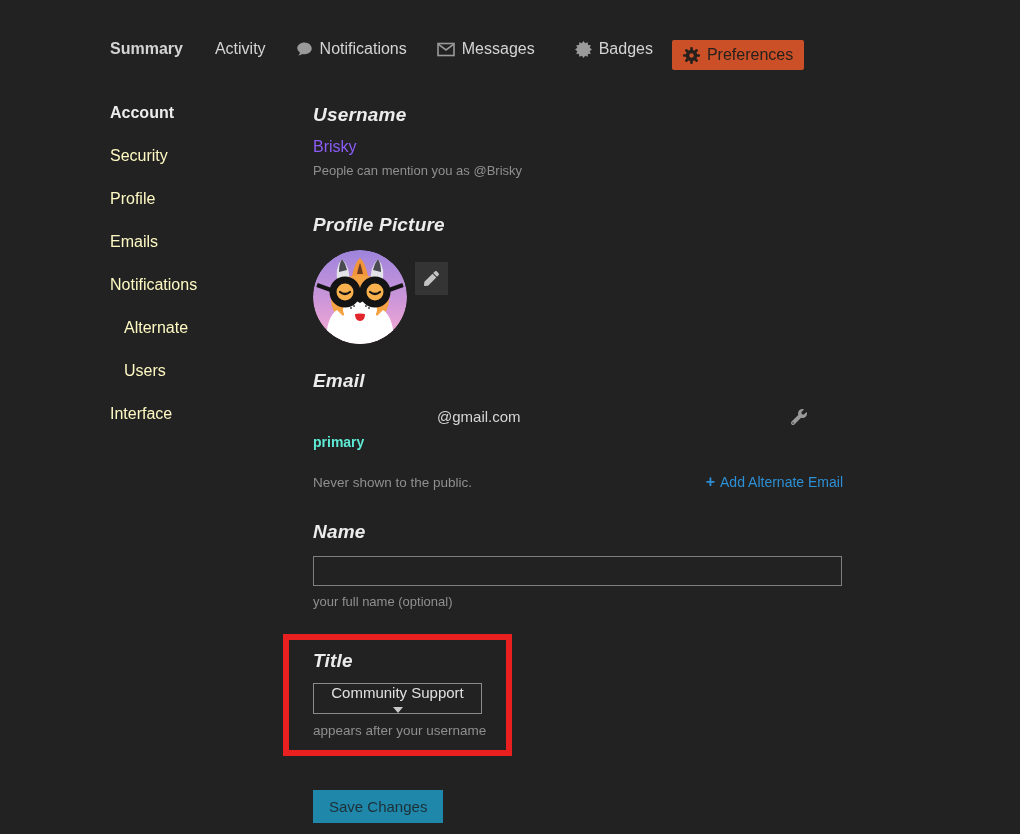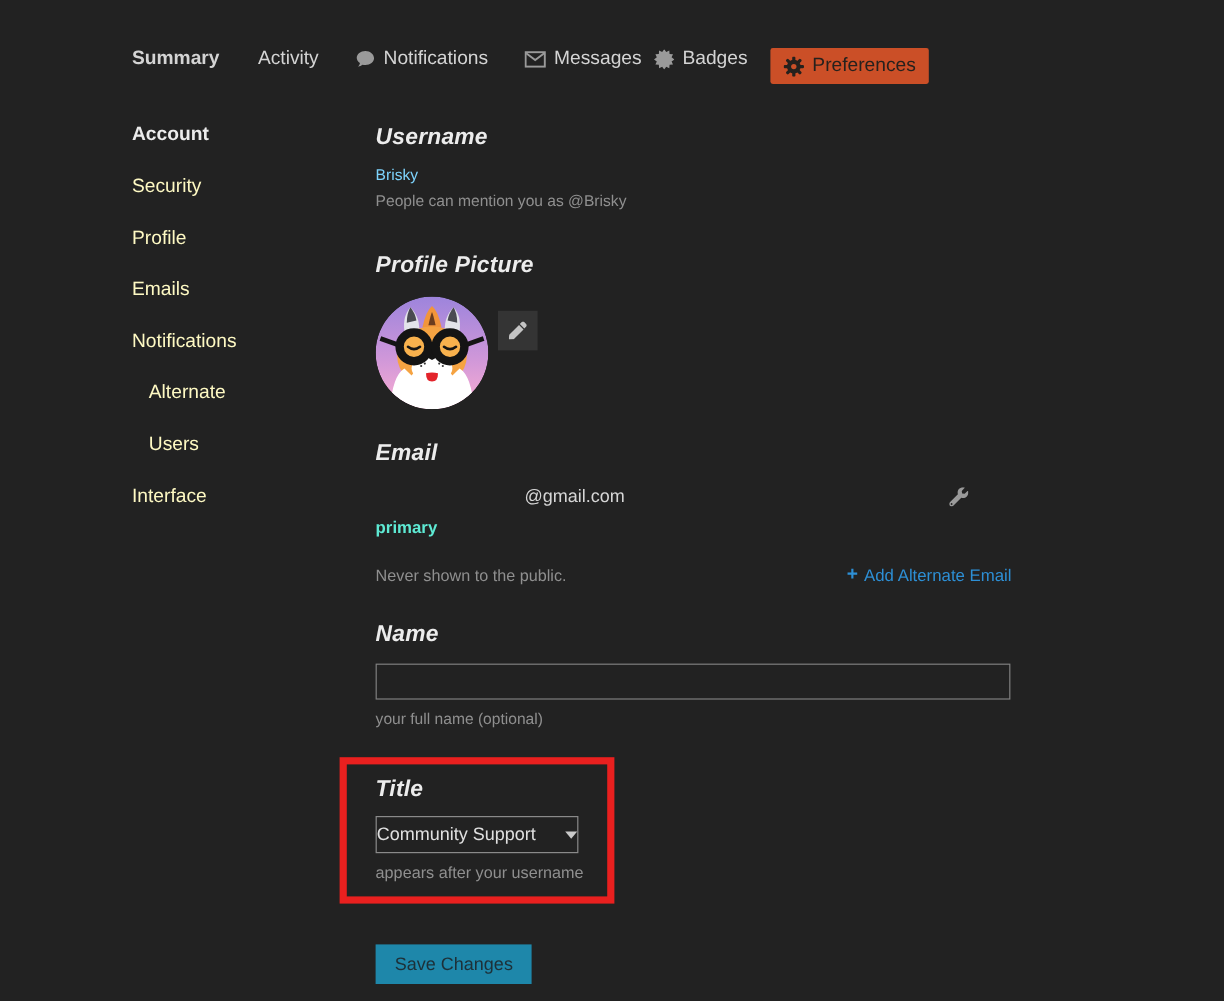--- a/index.html
+++ b/index.html
@@ -24,21 +24,21 @@
     align-items: center;
     font-size: 16px;
     color: #d4d4d4;
     cursor: pointer;
     white-space: nowrap;
   }
   .tab .ticon { display: inline-flex; margin-right: 7px; }
   .tab-summary { margin-right: 32px; font-weight: bold; }
   .tab-activity { margin-right: 30px; }
   .tab-notifications { margin-right: 30px; }
-  .tab-messages { margin-right: 10px; }
+  .tab-messages { margin-right: 40px; }
   .tab-badges { margin-right: 19px; }
   .tab-preferences {
     background: #cb4f27;
     color: #26211d;
     padding: 6px 11px;
     border-radius: 2px;
     font-weight: normal;
   }
   .tab-preferences .ticon { margin-right: 7px; }
 
@@ -56,21 +56,21 @@
 
   .main { width: 530px; flex: none; }
   h2.section-heading {
     font-size: 19px;
     font-weight: bold;
     color: #ececec;
     letter-spacing: .2px;
     font-style: italic;
   }
   .hint { font-size: 13px; color: #8f8f8f; }
-  .value-text { font-size: 13px; color: #7dd3fc; }
+  .value-text { font-size: 16px; color: #8b5cf6; }
 
   
   .sec-username h2 { margin-bottom: 12px; }
   .sec-username .value-text { margin-bottom: 7px; }
 
   
   .sec-avatar { margin-top: 36px; }
   .sec-avatar h2 { margin-bottom: 14px; }
   .avatar-row { display: flex; align-items: flex-start; }
   .avatar-wrap { width: 94px; height: 94px; border-radius: 50%; overflow: hidden; flex: none; }
@@ -115,22 +115,23 @@
     margin-left: -30px;
     width: 229px;
     border: 6px solid #e9201f;
     padding: 10px 0 12px 24px;
   }
   .highlight-box h2 { margin-bottom: 11px; }
   .title-select {
     width: 169px; height: 31px;
     border: 1px solid #8a8a8a;
     display: flex; align-items: center; justify-content: space-between;
-    padding: 0 0;
-    cursor: pointer;
+    padding: 0 10px;
+    cursor: pointer;
+    flex-direction: column;
   }
   .title-select .sel-label { font-size: 15px; color: #e0e0e0; }
   .caret-down {
     width: 0; height: 0;
     border-left: 5px solid transparent;
     border-right: 5px solid transparent;
     border-top: 6px solid #c9c9c9;
   }
   .highlight-box .hint { margin-top: 9px; font-size: 13.5px; }
 

